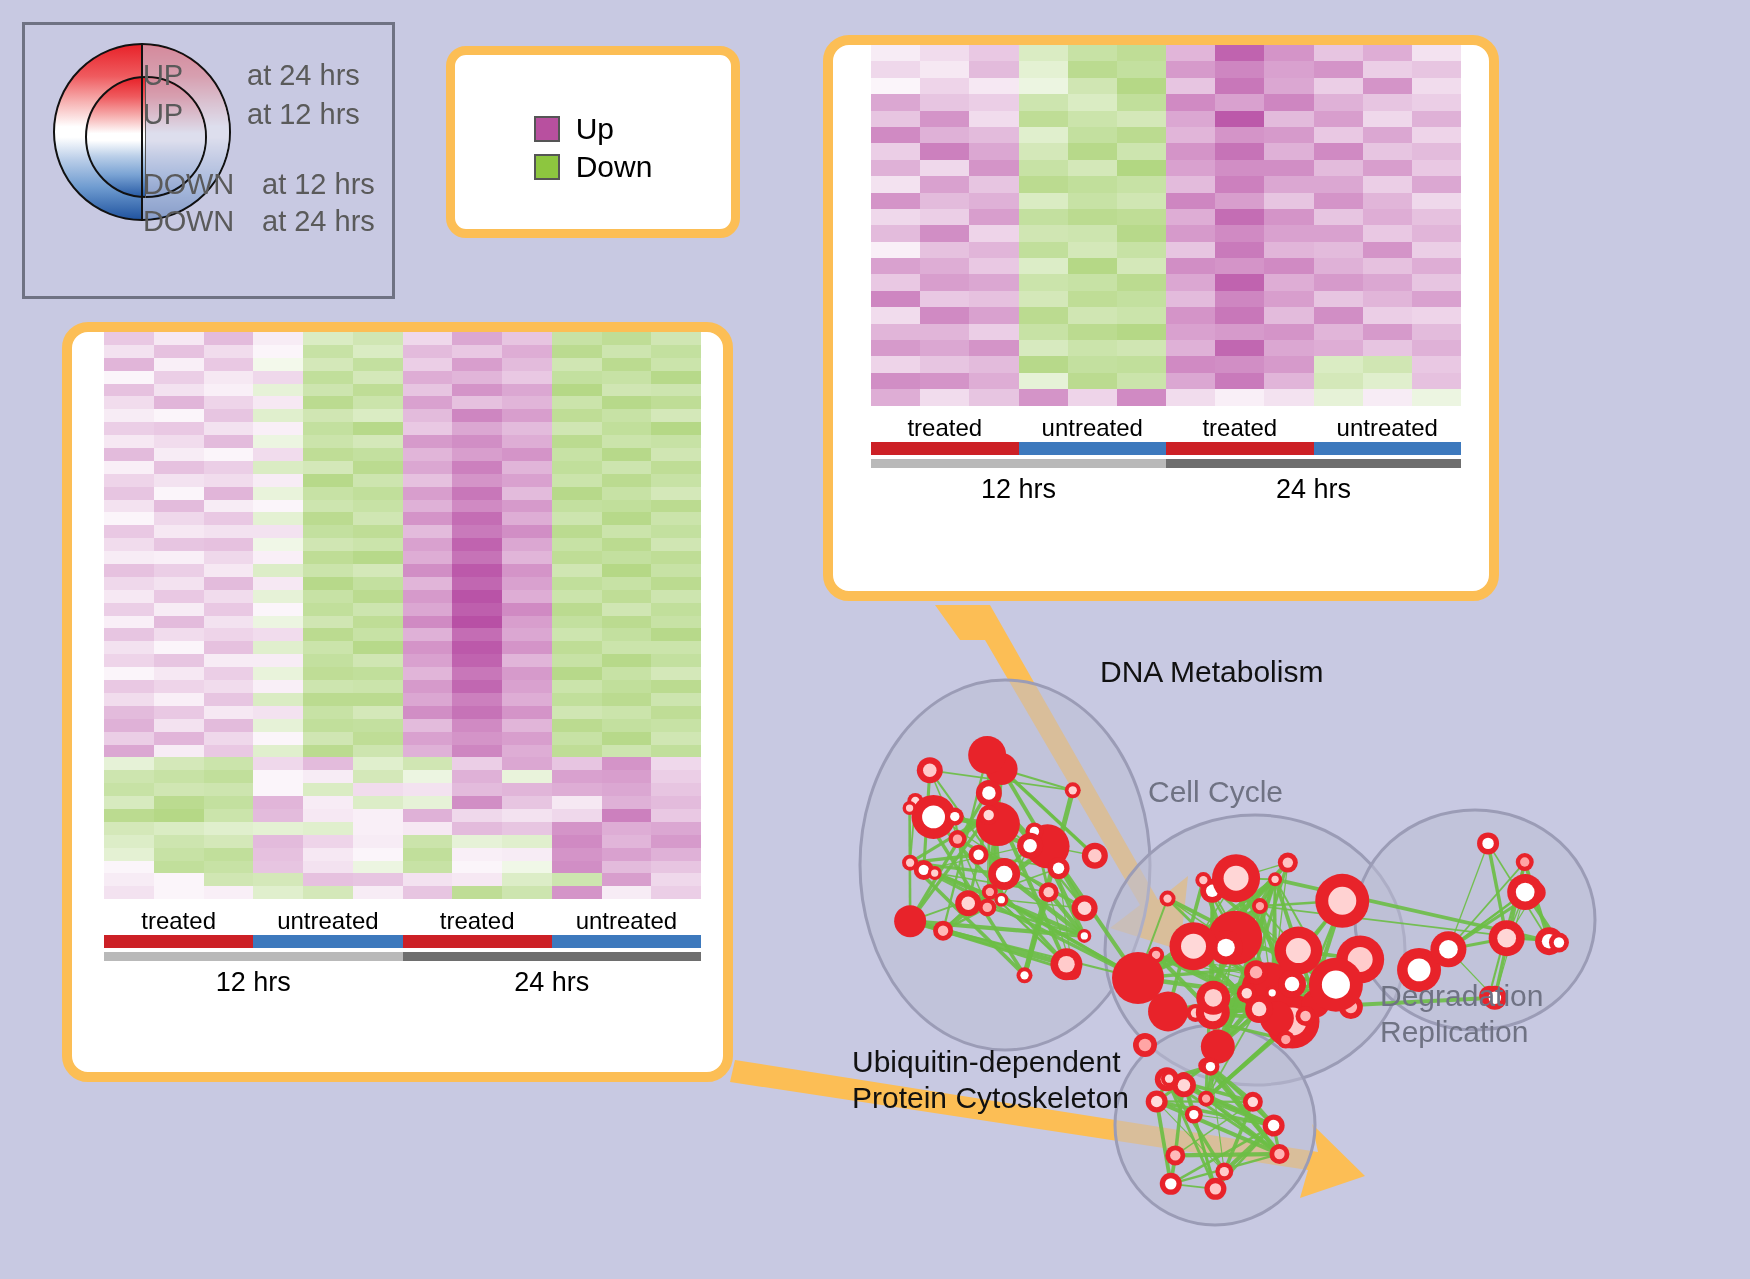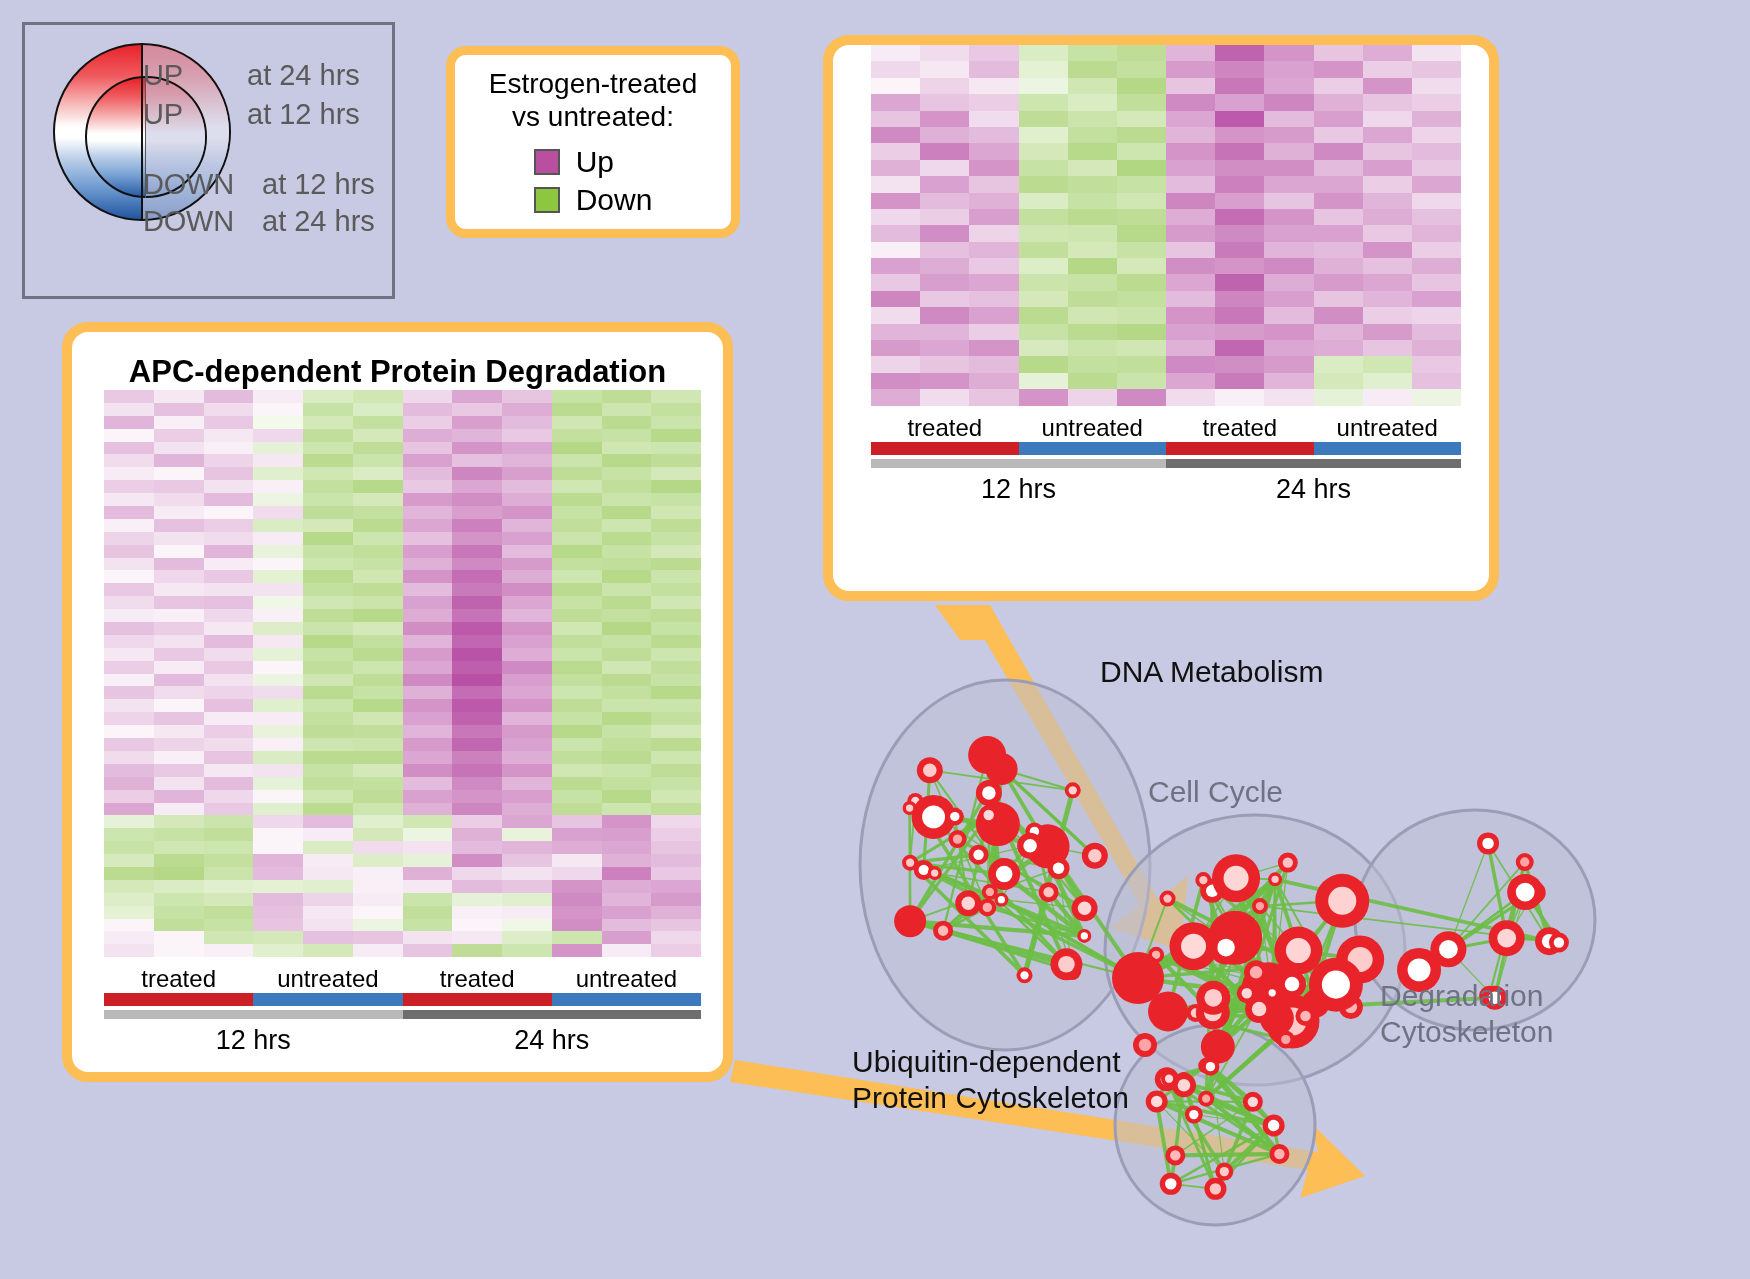--- a/index.html
+++ b/index.html
@@ -104,24 +104,20 @@
   <span class="cb-tm" style="left:222px;top:34px;">at 24 hrs</span>
   <span class="cb-lbl" style="left:118px;top:73px;">UP</span>
   <span class="cb-tm" style="left:222px;top:73px;">at 12 hrs</span>
   <span class="cb-lbl" style="left:118px;top:143px;">DOWN</span>
   <span class="cb-tm" style="left:237px;top:143px;">at 12 hrs</span>
   <span class="cb-lbl" style="left:118px;top:180px;">DOWN</span>
   <span class="cb-tm" style="left:237px;top:180px;">at 24 hrs</span>
 </div>
 
 <div class="abs" id="updown-legend">
-  <div class="ttl">
-    <div>Estrogen-treated</div>
-    <div>vs untreated:</div>
-  </div>
   <div style="margin-top:8px;">
     <div class="row">
       <span class="sw" id="sw-up" style="background: rgb(184, 80, 159);"></span>
       <span class="rowlbl">Up</span>
     </div>
     <div class="row">
       <span class="sw" id="sw-down" style="background: rgb(141, 198, 63);"></span>
       <span class="rowlbl">Down</span>
     </div>
   </div>
@@ -412,21 +408,20 @@
         <div style="background: rgb(110, 110, 110);"></div>
       </div>
     <div class="hrs-row" style="margin-top:6px;" id="hrs-repfork">
         <span>12 hrs</span>
         <span>24 hrs</span>
       </div>
   </div>
 </div>
 
 <div class="abs panel" id="panel-apc">
-  <div class="panel-title" style="margin-top:22px;">APC-dependent Protein Degradation</div>
   <div style="padding:0 22px 0 32px;">
     <div class="hm" id="hm-apc" style="grid-template-columns: repeat(12, 1fr); grid-auto-rows: 12.9px;">
         <div style="background: rgb(233, 200, 227);"></div>
         <div style="background: rgb(246, 232, 243);"></div>
         <div style="background: rgb(227, 187, 220);"></div>
         <div style="background: rgb(247, 236, 245);"></div>
         <div style="background: rgb(218, 236, 195);"></div>
         <div style="background: rgb(208, 230, 179);"></div>
         <div style="background: rgb(239, 216, 235);"></div>
         <div style="background: rgb(219, 167, 210);"></div>
@@ -1414,19 +1409,19 @@
       <circle cx="483.62870362427054" cy="505.56095942697436" r="11" fill="#e8232a"></circle>
       <circle cx="483.62870362427054" cy="505.56095942697436" r="5.720000000000001" fill="#ffffff"></circle>
       <circle cx="348" cy="358" r="26" fill="#e8232a"></circle>
       <circle cx="355" cy="425" r="12" fill="#e8232a"></circle>
       <circle cx="355" cy="425" r="6.24" fill="rgba(255,165,165,1)"></circle>
     </svg>
   <span class="net-label" id="lbl-dna" style="left:310px;top:35px;">DNA Metabolism</span>
   <span class="net-label" id="lbl-cellcycle" style="left:358px;top:155px;">Cell Cycle</span>
   <span class="net-label" id="lbl-micro" style="left:590px;top:358px;">
     <span>Degradation</span><br>
-    <span>Cytoskeleton</span>
+    <span>Replication</span>
   </span>
   <span class="net-label" id="lbl-ubq" style="left:62px;top:424px;">
     <span>Ubiquitin-dependent</span><br>
     <span>Protein Cytoskeleton</span>
   </span>
 </div>
 
 </body></html>

